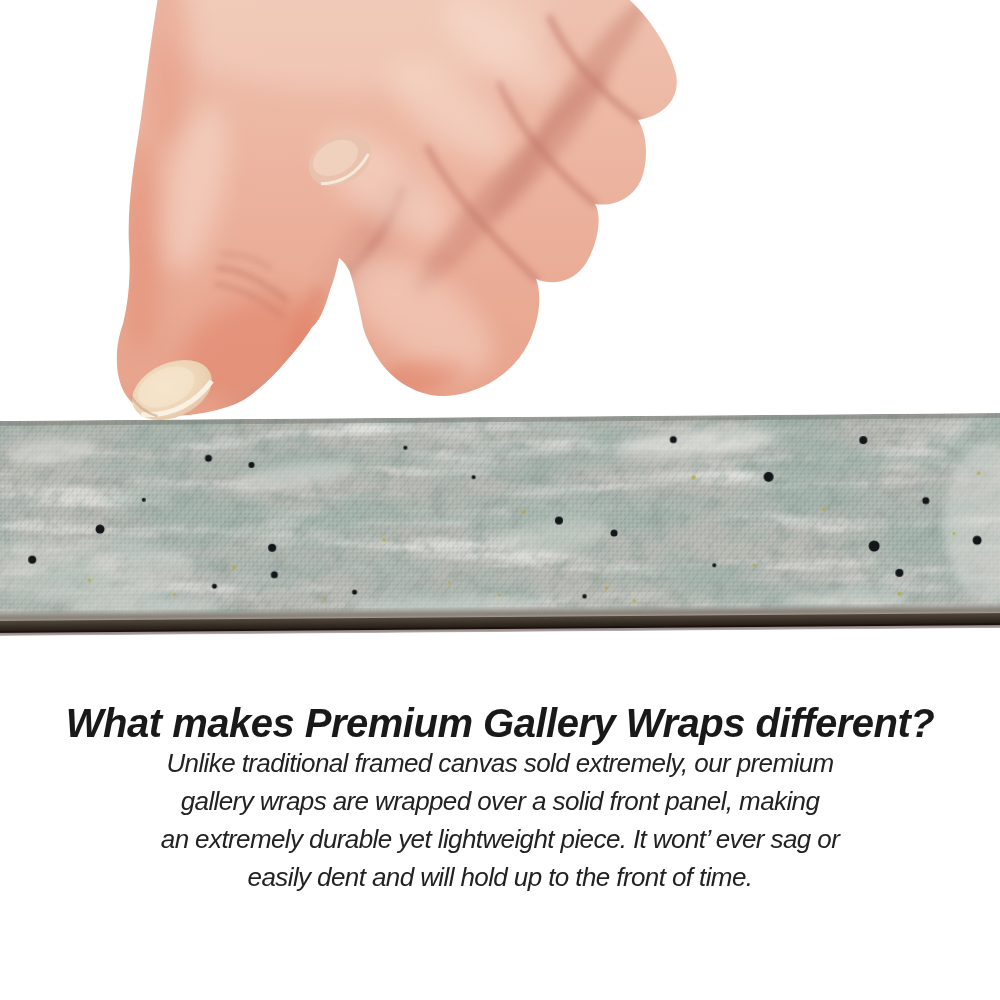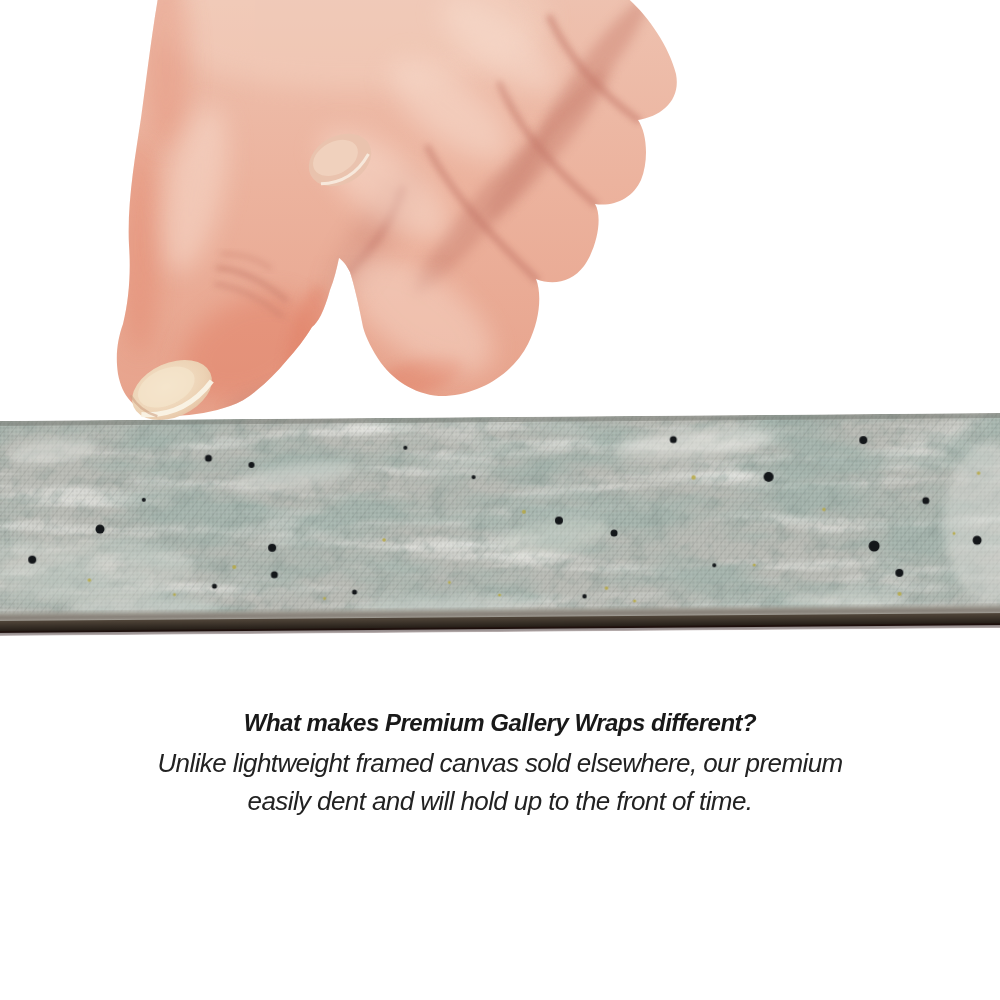--- a/index.html
+++ b/index.html
@@ -14,21 +14,21 @@
     position:absolute;left:-6px;top:417px;width:1012px;height:220px;
     transform:rotate(-0.45deg);transform-origin:50% 50%;
   }
   .strip-wrap svg{display:block;width:1012px;height:220px;}
   
   .copy{
     position:absolute;left:0;right:0;top:702px;text-align:center;
     color:#1e1e1e;font-style:italic;
   }
   .heading{
-    font-size:24px;font-weight:600;line-height:42px;letter-spacing:-0.5px;
+    font-size:40px;font-weight:600;line-height:42px;letter-spacing:-0.5px;
     color:#191919;
   }
   .line{
     font-size:26px;font-weight:400;line-height:38px;letter-spacing:-0.6px;
     color:#222222;
   }
 </style>
 </head>
 <body>
 
@@ -252,17 +252,19 @@
       <g>
         <rect x="0" y="192" width="1012" height="9" fill="url(#foldG)" filter="url(#blur2)"></rect>
         <rect x="0" y="200" width="1012" height="12" fill="url(#edgeG)"></rect>
         <rect x="0" y="211" width="1012" height="3" fill="#120d0a" opacity="0.9" filter="url(#blur2)"></rect>
       </g>
     </svg>
   </div>
 
   <div class="copy">
     <div class="heading">What makes Premium Gallery Wraps different?</div>
-    <div class="line">Unlike lightweight framed canvas sold elsewhere, our premium</div>
+    <div class="line">Unlike traditional framed canvas sold extremely, our premium</div>
+    <div class="line">gallery wraps are wrapped over a solid front panel, making</div>
+    <div class="line">an extremely durable yet lightweight piece. It wont’ ever sag or</div>
     <div class="line">easily dent and will hold up to the front of time.</div>
   </div>
 
 </div>
 
 </body></html>

